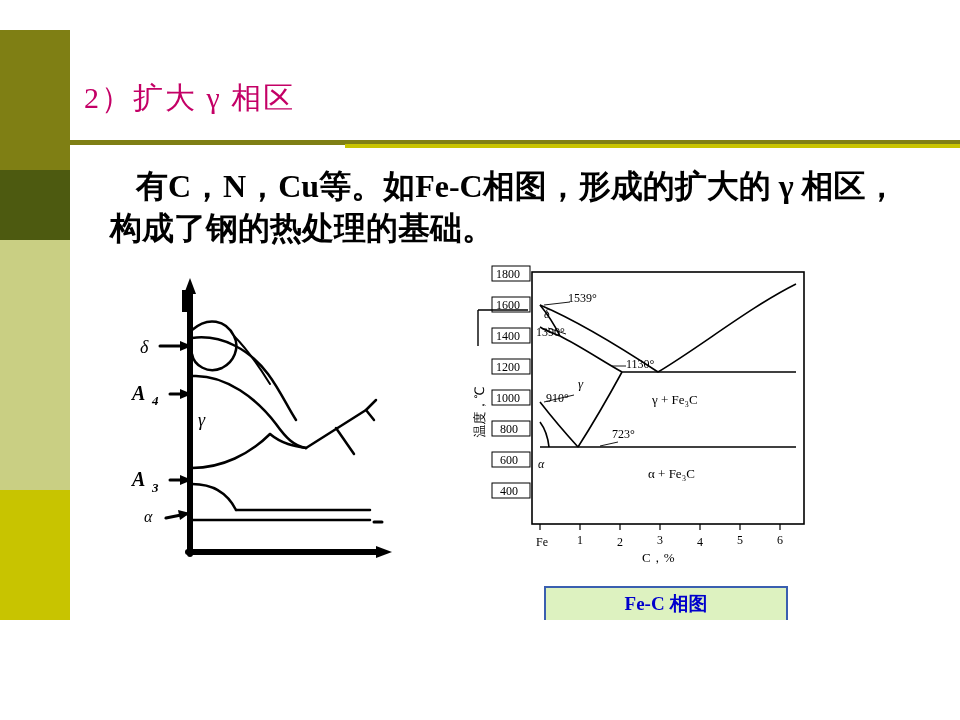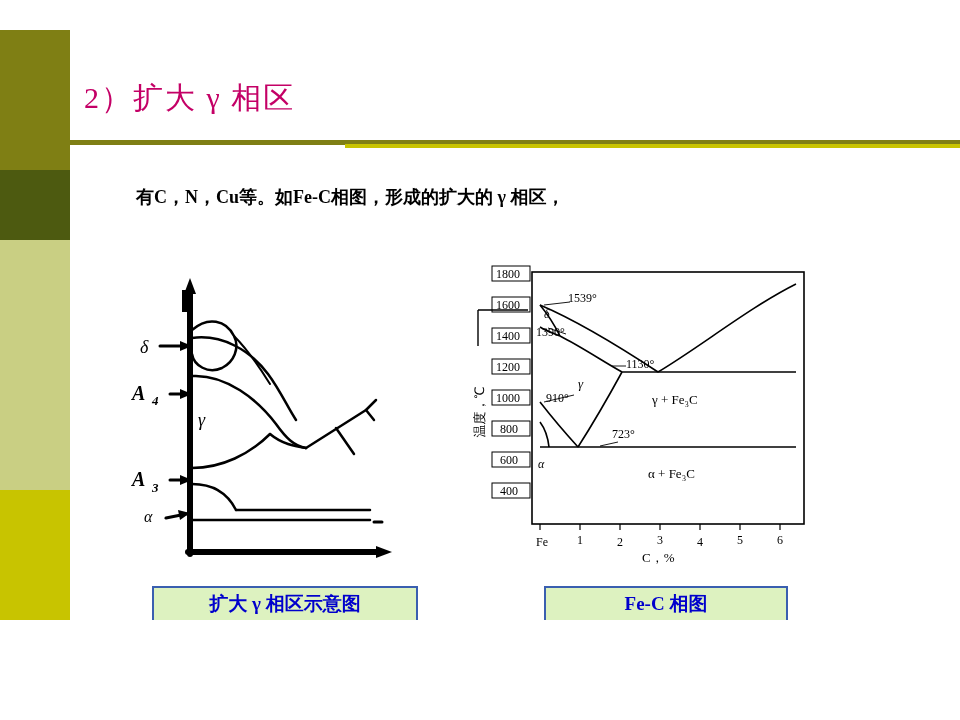--- a/index.html
+++ b/index.html
@@ -71,24 +71,24 @@
     top: 144px;
     width: 615px;
     height: 4px;
     background: #c8c400;
   }
 
   
   .body-text {
     position: absolute;
     left: 110px;
-    top: 176px;
+    top: 165px;
     width: 790px;
     font-family: "Liberation Serif", serif;
-    font-size: 18px;
+    font-size: 32px;
     line-height: 42px;
     color: #000000;
     font-weight: bold;
   }
   .body-text .indent { display: inline-block; width: 26px; }
 
   
   .fig {
     position: absolute;
   }
@@ -145,20 +145,21 @@
     <div class="band-seg band-f"></div>
     <div class="band-inner-white"></div>
   </div>
 
   <div class="title">2）扩大 γ 相区</div>
   <div class="title-rule"></div>
   <div class="title-rule-2"></div>
 
   <div class="body-text">
     <div><span class="indent"></span><span>有C，N，Cu等。如Fe-C相图，形成的扩大的 γ 相区，</span></div>
+    <div>构成了钢的热处理的基础。</div>
   </div>
 
   <svg id="fig-left" class="fig" viewBox="0 0 280 300">
     <g stroke="#000" fill="none" stroke-linecap="round">
 
       <line x1="60" y1="20" x2="60" y2="286" stroke-width="6"></line>
 
       <polygon points="60,10 54,26 66,26" fill="#000" stroke="none"></polygon>
 
       <rect x="52" y="22" width="10" height="22" fill="#000" stroke="none"></rect>
@@ -290,19 +291,18 @@
       <text x="76" y="140">910°</text>
       <text x="142" y="176">723°</text>
       <text x="74" y="56" font-size="12" font-style="italic">δ</text>
       <text x="108" y="126" font-size="13" font-style="italic">γ</text>
       <text x="68" y="206" font-size="12" font-style="italic">α</text>
       <text x="182" y="142" font-size="13">γ + Fe₃C</text>
       <text x="178" y="216" font-size="13">α + Fe₃C</text>
     </g>
   </svg>
 
-  <div class="caption" id="caption-left">扩大 γ 相区示意图</div>
   <div class="caption" id="caption-right">Fe-C 相图</div>
 
   <div class="bottom-rule"></div>
   <div class="bottom-rule-2"></div>
 
 </div>
 
 </body></html>

